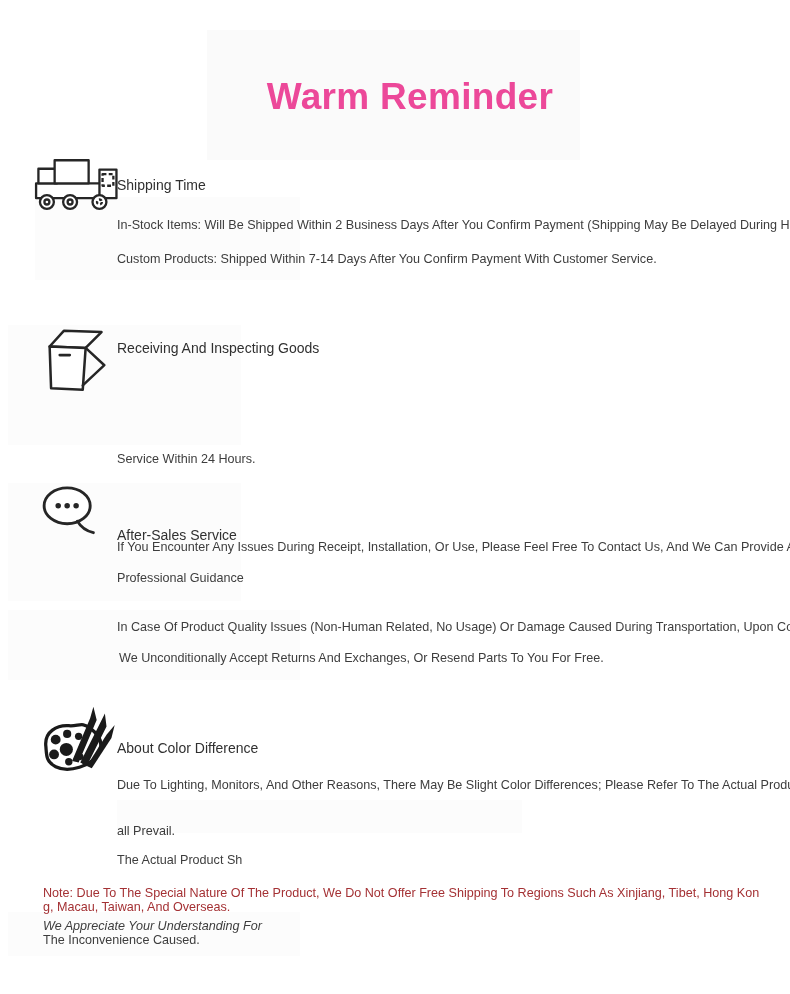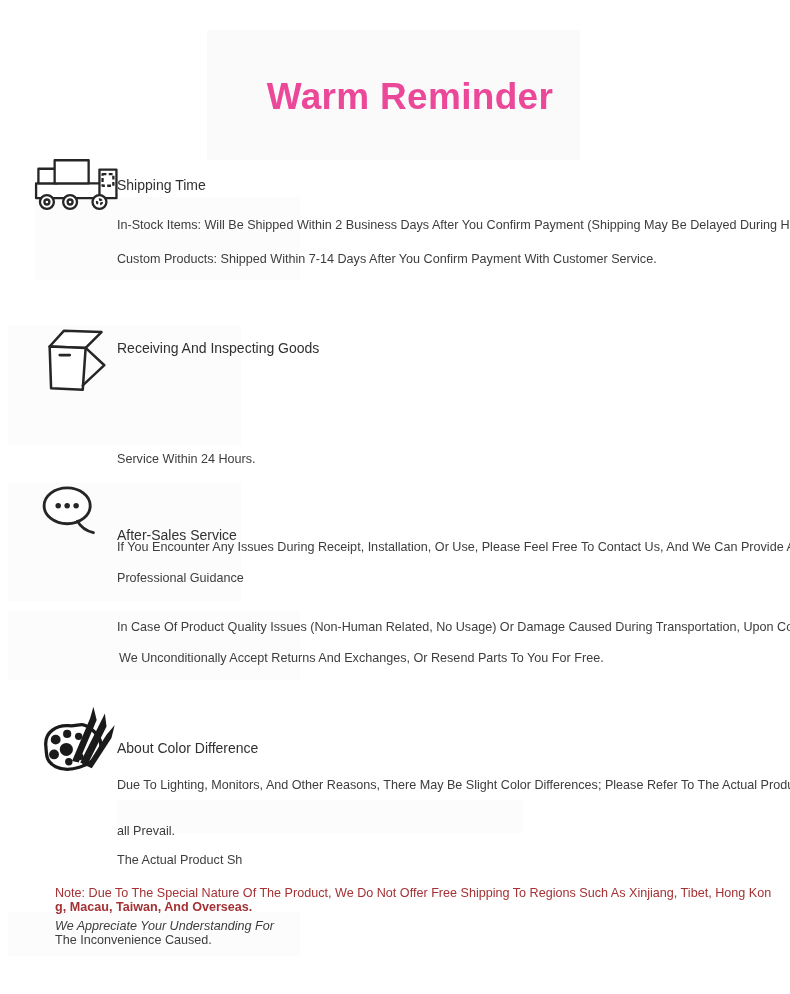--- a/index.html
+++ b/index.html
@@ -4,21 +4,21 @@
 <style>
   html,body{margin:0;padding:0;}
   body{background:#ffffff;font-family:"Liberation Sans",sans-serif;}
   .page{position:relative;width:790px;height:994px;background:#ffffff;overflow:hidden;}
   .patch{position:absolute;background:#fafafa;pointer-events:none;}
   .title{position:absolute;top:76px;left:30px;width:760px;text-align:center;
          font-size:37px;font-weight:700;color:#ec4899;letter-spacing:.3px;}
   .heading{position:absolute;left:117px;font-size:14px;color:#303030;white-space:nowrap;}
   .t{position:absolute;left:117px;font-size:12.6px;color:#3d3d3d;white-space:nowrap;}
   .note-red{color:#a43134;}
-  .note{left:43px;margin-left:12px;}
+  .note{left:43px;}
   .icon-box{position:absolute;}
   .icon-box svg{display:block;width:100%;height:100%;}
 </style>
 </head>
 <body>
 
 <div class="page">
 
   <div class="patch" style="left:207px;top:30px;width:373px;height:130px;"></div>
   <div class="patch" style="left:35px;top:197px;width:265px;height:83px;background:#fcfcfc;"></div>
@@ -90,17 +90,17 @@
       <path d="M54,76 L77,30 L84,16 L86,32 L62,80 Z" fill="#1a1a1a"></path>
       <path d="M62,80 L86,42 L96,30 L92,46 L68,83 Z" fill="#1a1a1a"></path>
     </svg>
   </div>
   <div class="heading" style="top:740px;">About Color Difference</div>
   <div class="t" style="top:778px;">Due To Lighting, Monitors, And Other Reasons, There May Be Slight Color Differences; Please Refer To The Actual Produc</div>
   <div class="t" style="top:832px;margin-top:21px;">The Actual Product Sh</div>
   <div class="t" style="top:824px;">all Prevail.</div>
 
   <div class="t note note-red" style="top:886px;">Note: Due To The Special Nature Of The Product, We Do Not Offer Free Shipping To Regions Such As Xinjiang, Tibet, Hong Kon</div>
-  <div class="t note note-red" style="top:900px;font-weight:bold;">g, Macau, Taiwan, And Overseas.</div>
+  <div class="t note note-red" style="top:900px;">g, Macau, Taiwan, And Overseas.</div>
   <div class="t note" style="top:919px;font-style:italic;">We Appreciate Your Understanding For</div>
   <div class="t note" style="top:933px;">The Inconvenience Caused.</div>
 
 </div>
 
 </body></html>

